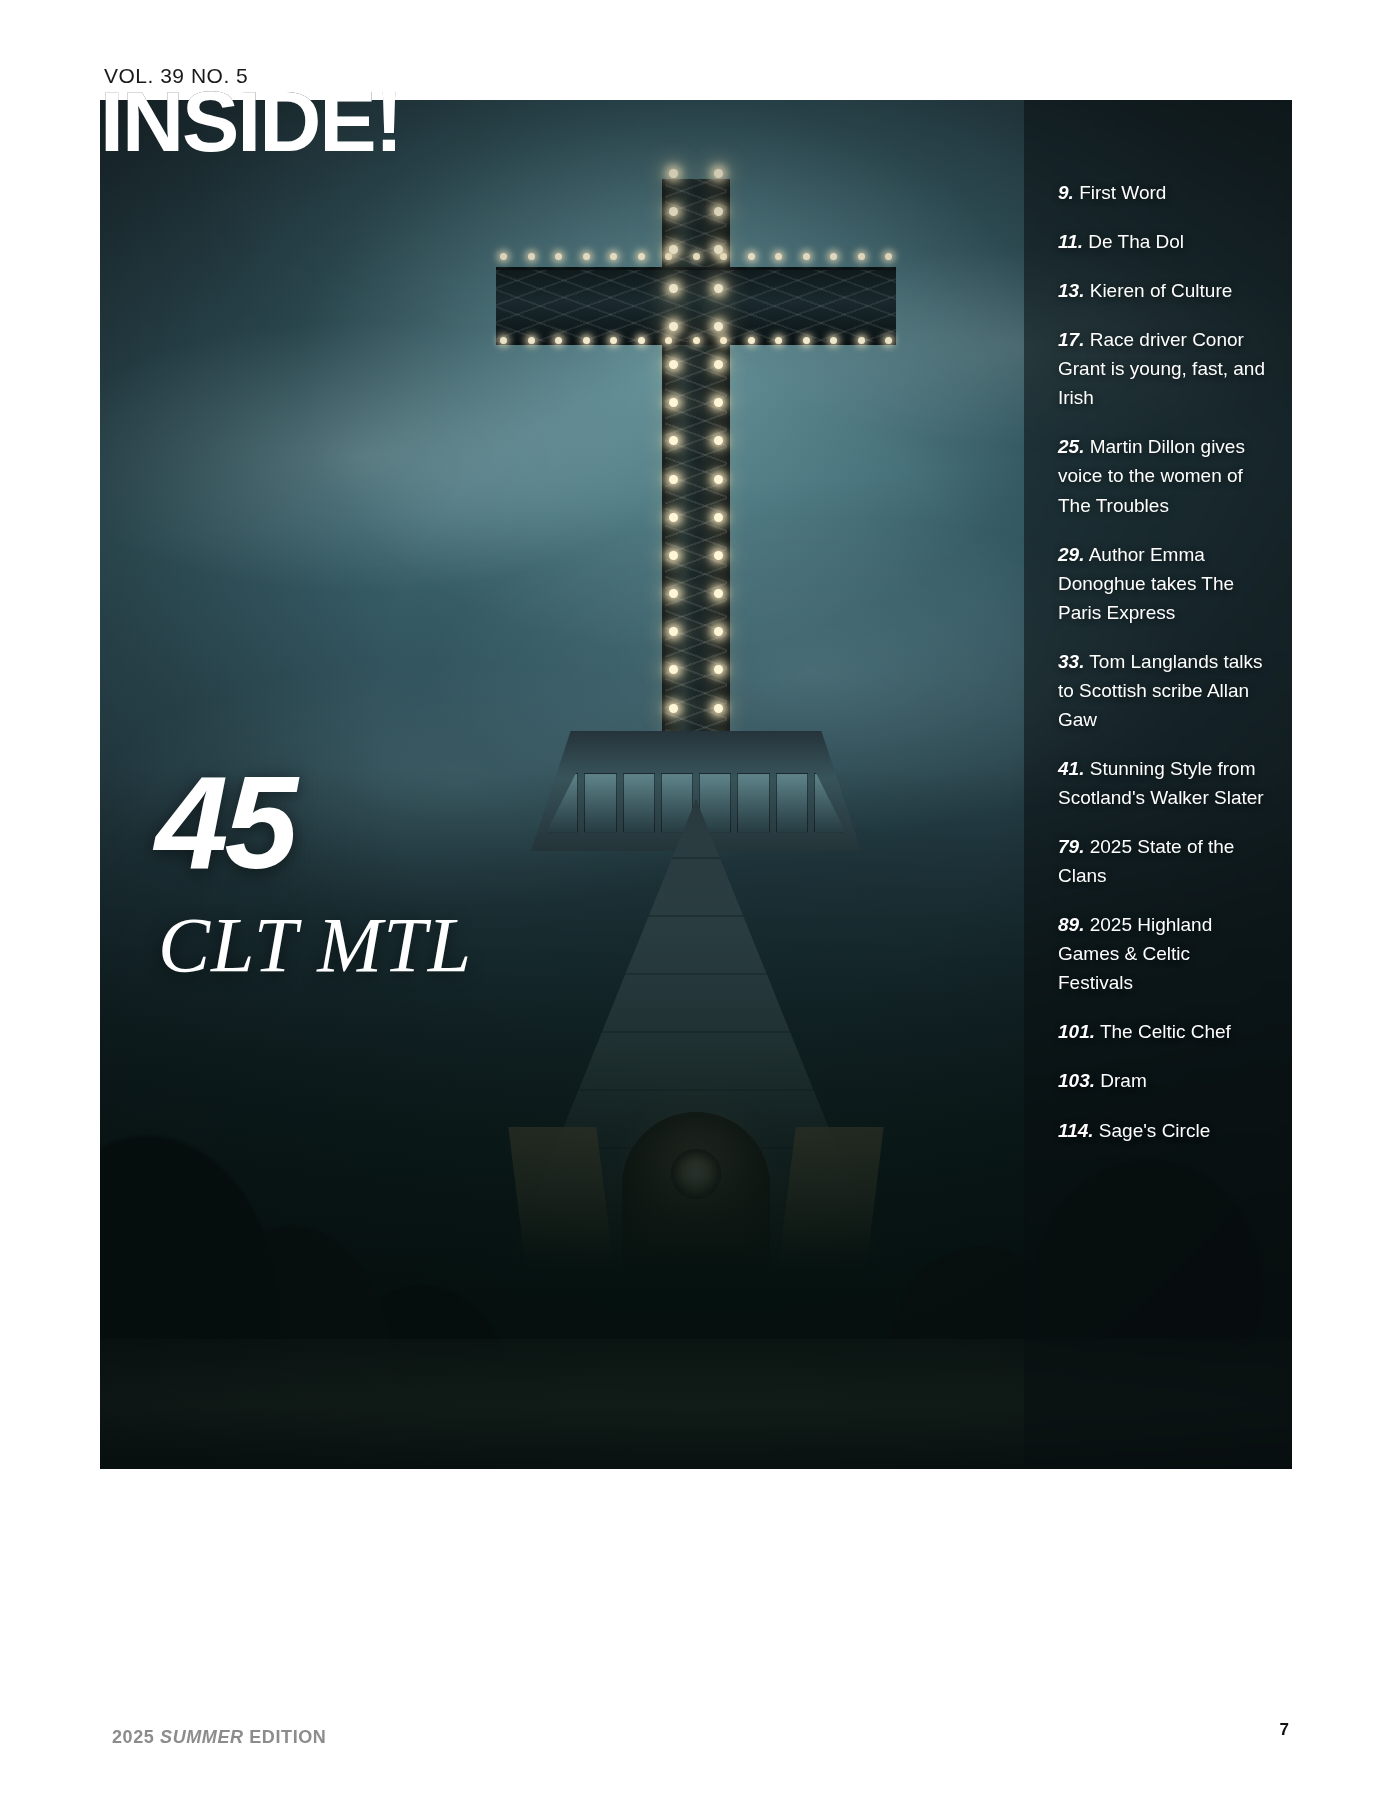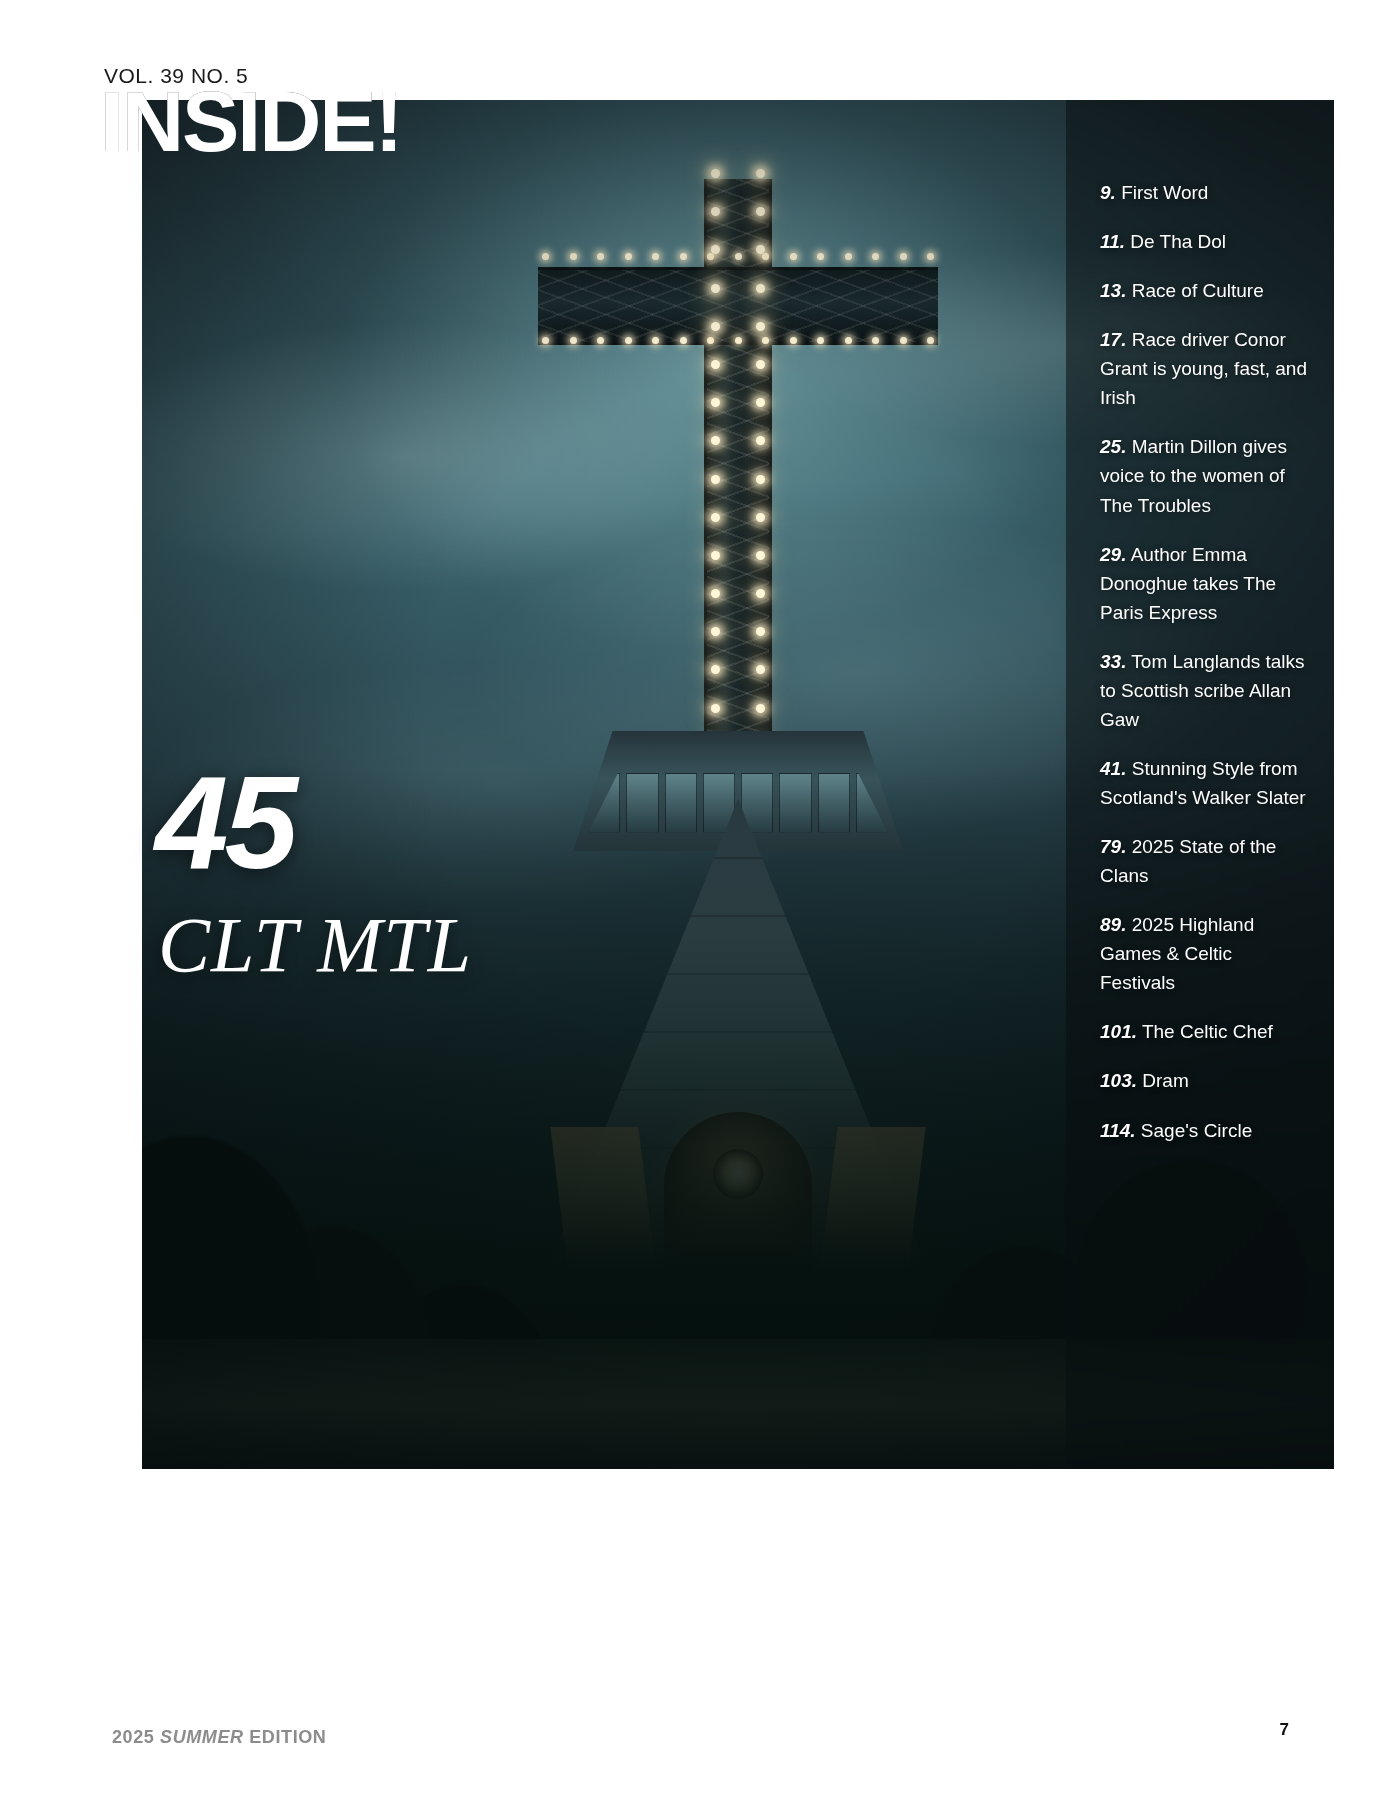--- a/index.html
+++ b/index.html
@@ -59,21 +59,20 @@
   
   .photo {
     position: absolute;
     left: 100px;
     top: 100px;
     width: 1192px;
     height: 1369px;
     overflow: hidden;
     background: #0e1417;
     z-index: 5;
-    margin-left: 42px;
   }
   .photo-inner {
     position: absolute;
     inset: 0;
   }
 
   
   .sky {
     position: absolute;
     inset: 0;
@@ -462,21 +461,21 @@
       </div>
 
       <div class="trees"></div>
       <div class="ground"></div>
       <div class="vignette"></div>
     </div>
 
     <div class="toc">
       <div class="toc-item"><span class="toc-page">9.</span> <span>First Word</span></div>
       <div class="toc-item"><span class="toc-page">11.</span> <span>De Tha Dol</span></div>
-      <div class="toc-item"><span class="toc-page">13.</span> <span>Race of Culture</span></div>
+      <div class="toc-item"><span class="toc-page">13.</span> <span>Kieren of Culture</span></div>
       <div class="toc-item"><span class="toc-page">17.</span> <span>Race driver Conor Grant is young, fast, and Irish</span></div>
       <div class="toc-item"><span class="toc-page">25.</span> <span>Martin Dillon gives voice to the women of The Troubles</span></div>
       <div class="toc-item"><span class="toc-page">29.</span> <span>Author Emma Donoghue takes The Paris Express</span></div>
       <div class="toc-item"><span class="toc-page">33.</span> <span>Tom Langlands talks to Scottish scribe Allan Gaw</span></div>
       <div class="toc-item"><span class="toc-page">41.</span> <span>Stunning Style from Scotland's Walker Slater</span></div>
       <div class="toc-item"><span class="toc-page">79.</span> <span>2025 State of the Clans</span></div>
       <div class="toc-item"><span class="toc-page">89.</span> <span>2025 Highland Games &amp; Celtic Festivals</span></div>
       <div class="toc-item"><span class="toc-page">101.</span> <span>The Celtic Chef</span></div>
       <div class="toc-item"><span class="toc-page">103.</span> <span>Dram</span></div>
       <div class="toc-item"><span class="toc-page">114.</span> <span>Sage's Circle</span></div>

